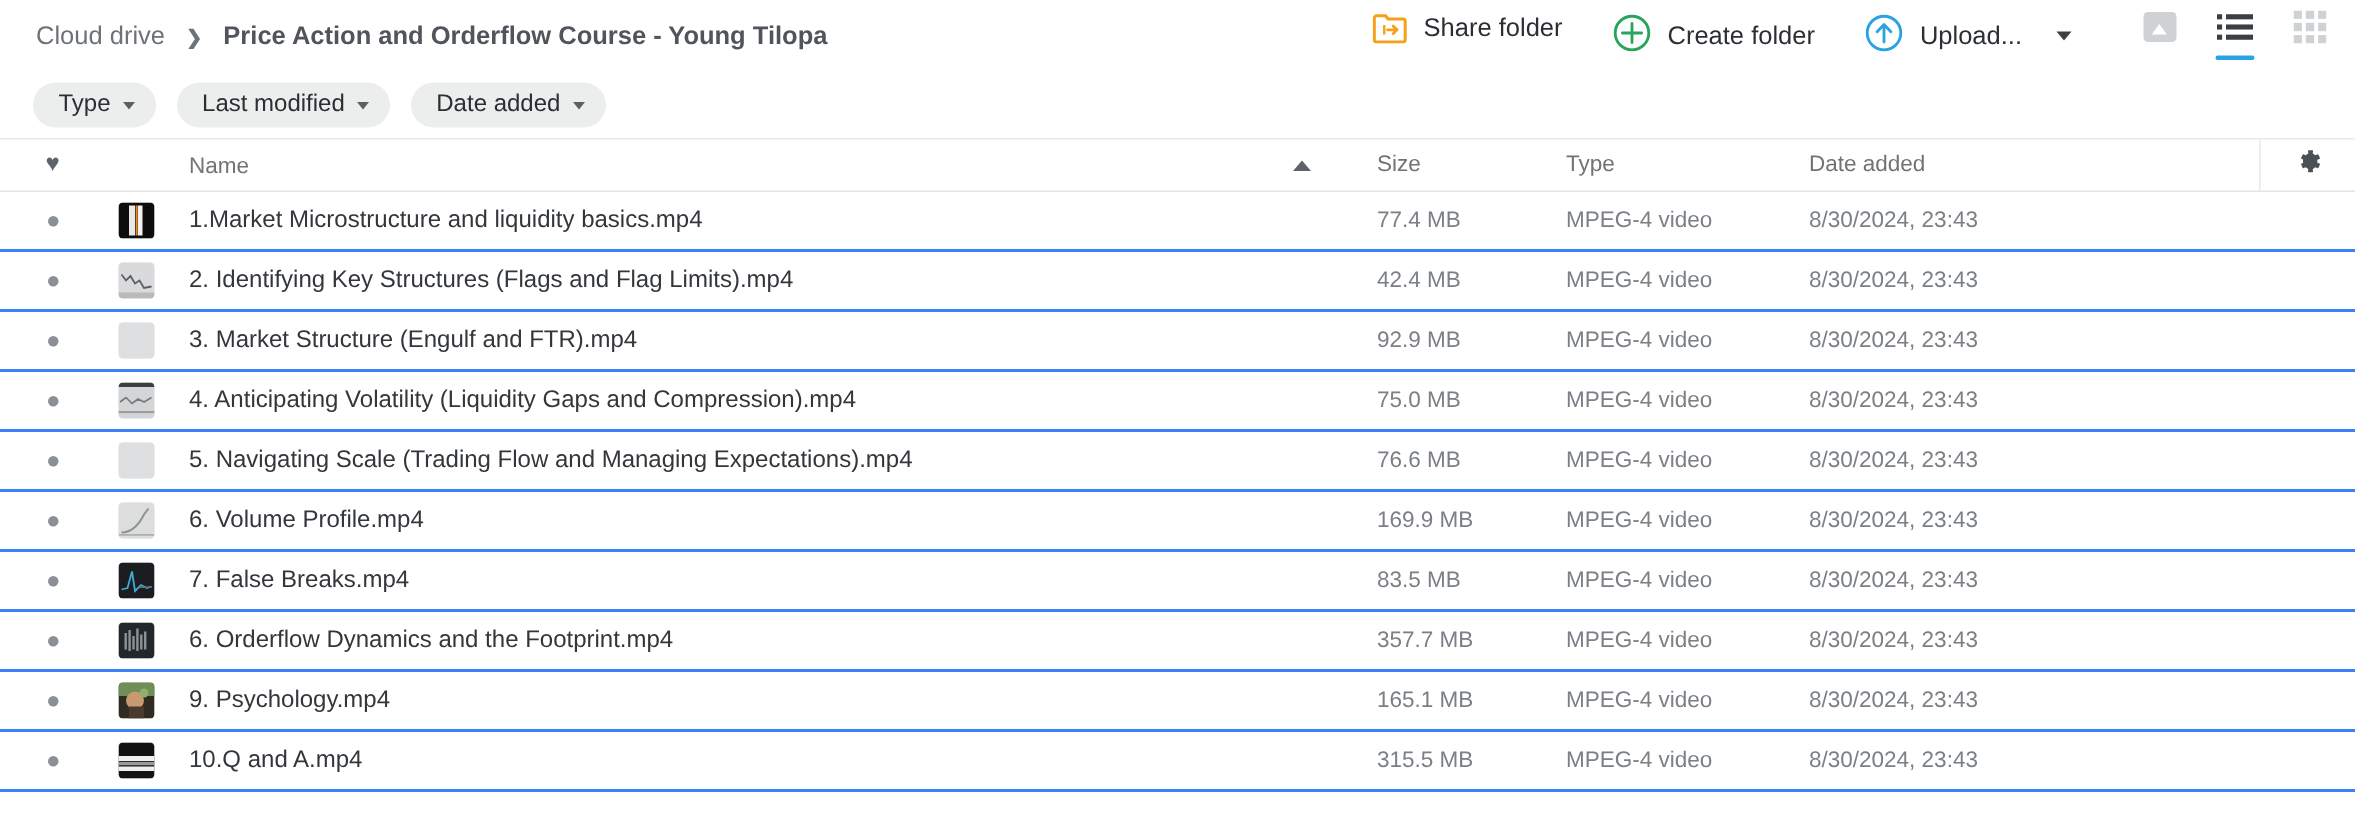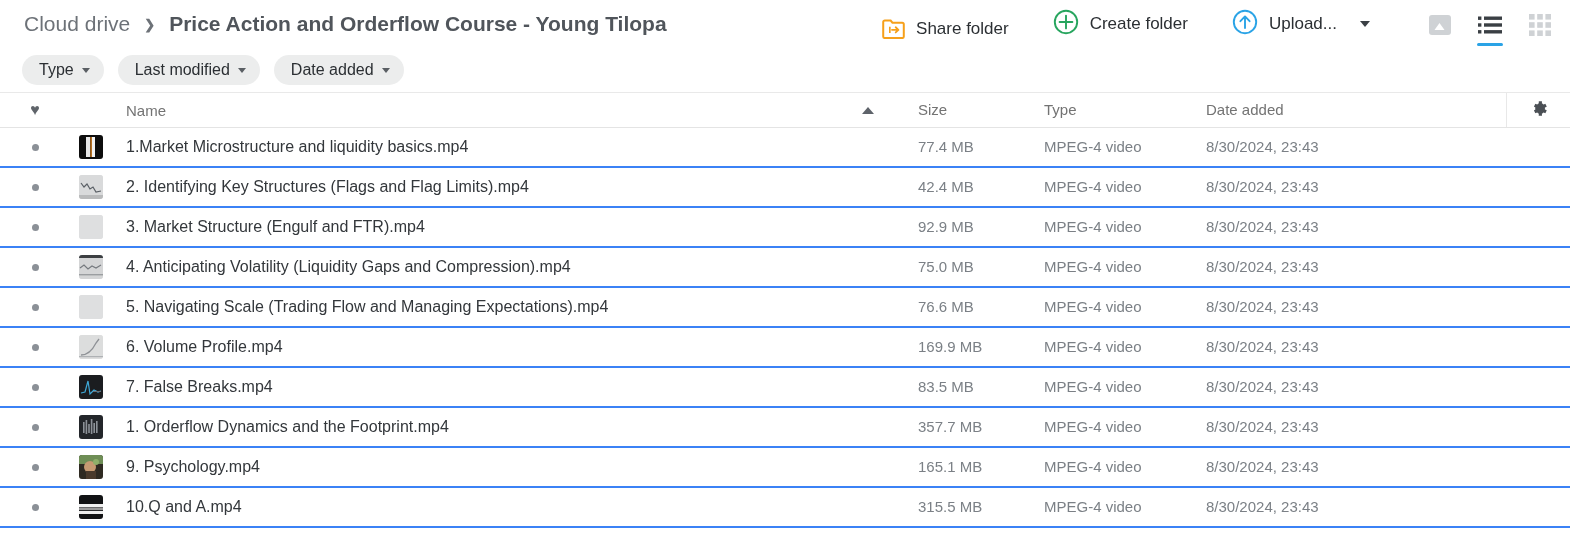--- a/index.html
+++ b/index.html
@@ -14,37 +14,37 @@
   
   .topbar {
     height: 48px;
     display: flex;
     align-items: center;
     padding: 0 16px 0 24px;
     background: #fff;
   }
   .breadcrumb { display: flex; align-items: center; gap: 0; flex: 0 0 auto; }
   .crumb {
-    font-size: 21px;
+    font-size: 17px;
     color: #6d7278;
     white-space: nowrap;
     cursor: pointer;
   }
   .crumb.current { color: #50555b; font-weight: bold; }
   .crumb-sep {
     font-size: 13px;
     color: #6d7278;
     margin: 0 14px 0 14px;
     font-weight: bold;
     line-height: 1;
   }
 
   .spacer { flex: 1 1 auto; }
 
-  .tb-actions { display: flex; align-items: flex-end; gap: 16px; }
+  .tb-actions { display: flex; align-items: flex-start; gap: 5px; }
   .tb-btn {
     display: flex; align-items: center;
     gap: 11px;
     padding: 4px 14px;
     cursor: pointer;
     border-radius: 4px;
     white-space: nowrap;
   }
   .tb-btn-label { font-size: 17px; color: #2b2f33; }
 
@@ -494,21 +494,21 @@
                 <rect x="6.6" y="5" width="1.6" height="14"></rect>
                 <rect x="9.2" y="9" width="1.6" height="9"></rect>
                 <rect x="11.8" y="4" width="1.6" height="15"></rect>
                 <rect x="14.4" y="8" width="1.6" height="10"></rect>
                 <rect x="17" y="6" width="1.6" height="12"></rect>
               </g>
             </svg>
           </span>
     </div>
     <div class="col-name">
-      <span class="cell-name">1. Orderflow Dynamics and the Footprint.mp4</span>
+      <span class="cell-name">6. Orderflow Dynamics and the Footprint.mp4</span>
     </div>
     <div class="col-sort"></div>
     <div class="col-size">
       <span class="cell-meta">357.7 MB</span>
     </div>
     <div class="col-type">
       <span class="cell-meta">MPEG-4 video</span>
     </div>
     <div class="col-date">
       <span class="cell-meta">8/30/2024, 23:43</span>

